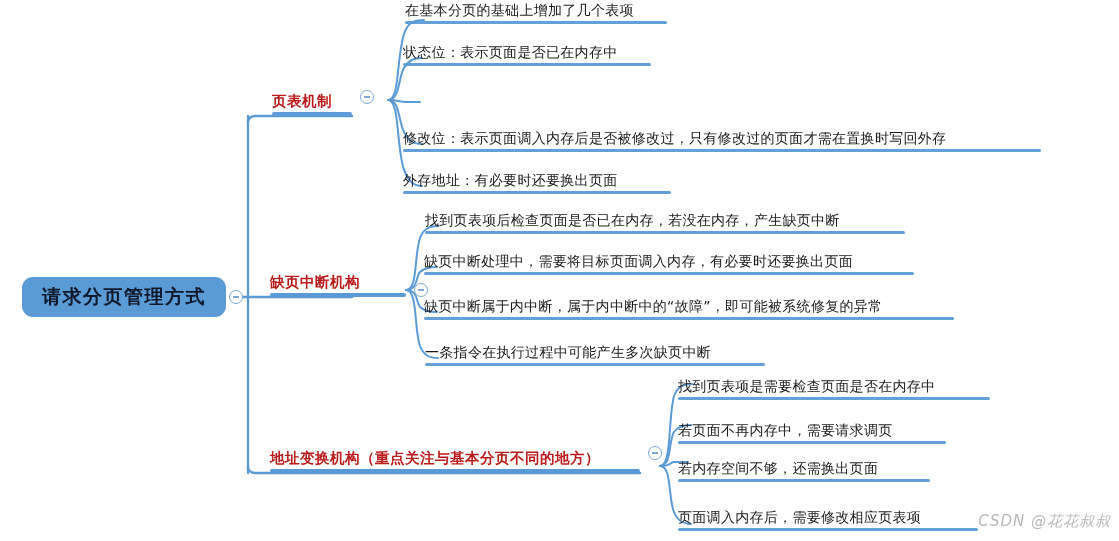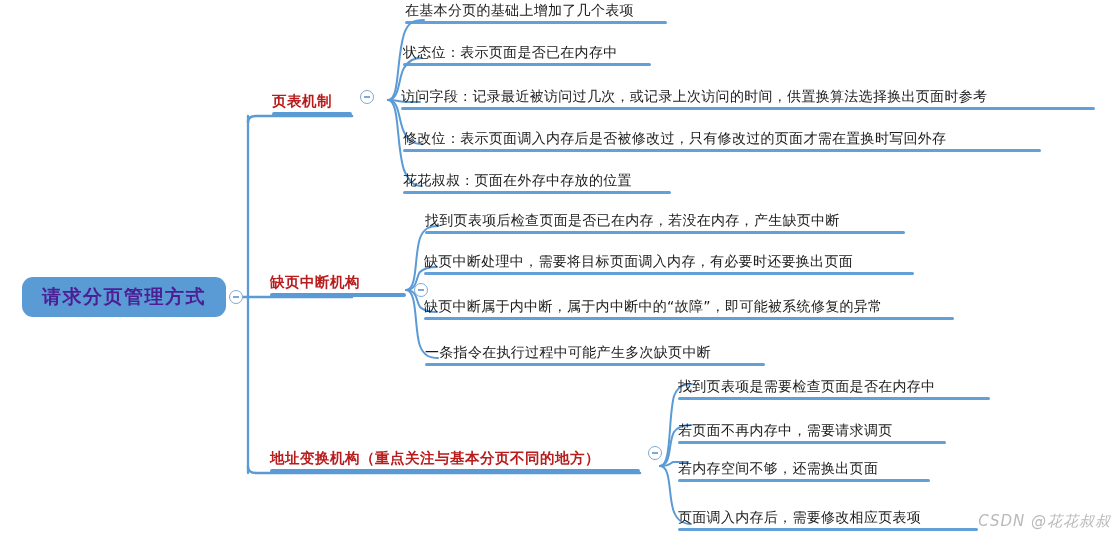--- a/index.html
+++ b/index.html
@@ -36,21 +36,21 @@
     width: 204px;
     height: 40px;
     background: #5B9BD5;
     border-radius: 11px;
     box-sizing: border-box;
     display: flex;
     align-items: center;
     justify-content: center;
   }
   .root-label {
-    color: #4c1d95;
+    color: #0f172a;
     font-size: 19px;
     font-weight: bold;
     letter-spacing: 1.5px;
     white-space: nowrap;
   }
 
   
   .branch {
     position: absolute;
     box-sizing: border-box;
@@ -184,32 +184,28 @@
   <div class="leaf" style="left:405px; top:0px; width:262px; height:24px;">
     <span class="txt">在基本分页的基础上增加了几个表项</span>
     <div class="ul" style="width:262px;"></div>
   </div>
 
   <div class="leaf" style="left:403px; top:42px; width:248px; height:24px;">
     <span class="txt">状态位：表示页面是否已在内存中</span>
     <div class="ul" style="width:248px;"></div>
   </div>
 
-  <div class="leaf" style="left:401px; top:86px; width:694px; height:24px;">
-    <span class="txt">访问字段：记录最近被访问过几次，或记录上次访问的时间，供置换算法选择换出页面时参考</span>
-    <div class="ul" style="width:694px;"></div>
-  </div>
 
   <div class="leaf" style="left:403px; top:128px; width:638px; height:24px;">
     <span class="txt">修改位：表示页面调入内存后是否被修改过，只有修改过的页面才需在置换时写回外存</span>
     <div class="ul" style="width:638px;"></div>
   </div>
 
   <div class="leaf" style="left:403px; top:170px; width:268px; height:24px;">
-    <span class="txt">花花叔叔：页面在外存中存放的位置</span>
+    <span class="txt">外存地址：有必要时还要换出页面</span>
     <div class="ul" style="width:268px;"></div>
   </div>
 
   <div class="branch" style="left:270px; top:265px; width:136px; height:32px;">
     <span class="txt">缺页中断机构</span>
     <div class="ul" style="width:136px;"></div>
   </div>
   <div class="toggle" style="left:414px; top:283px;"></div>
 
   <div class="leaf" style="left:425px; top:210px; width:480px; height:24px;">

